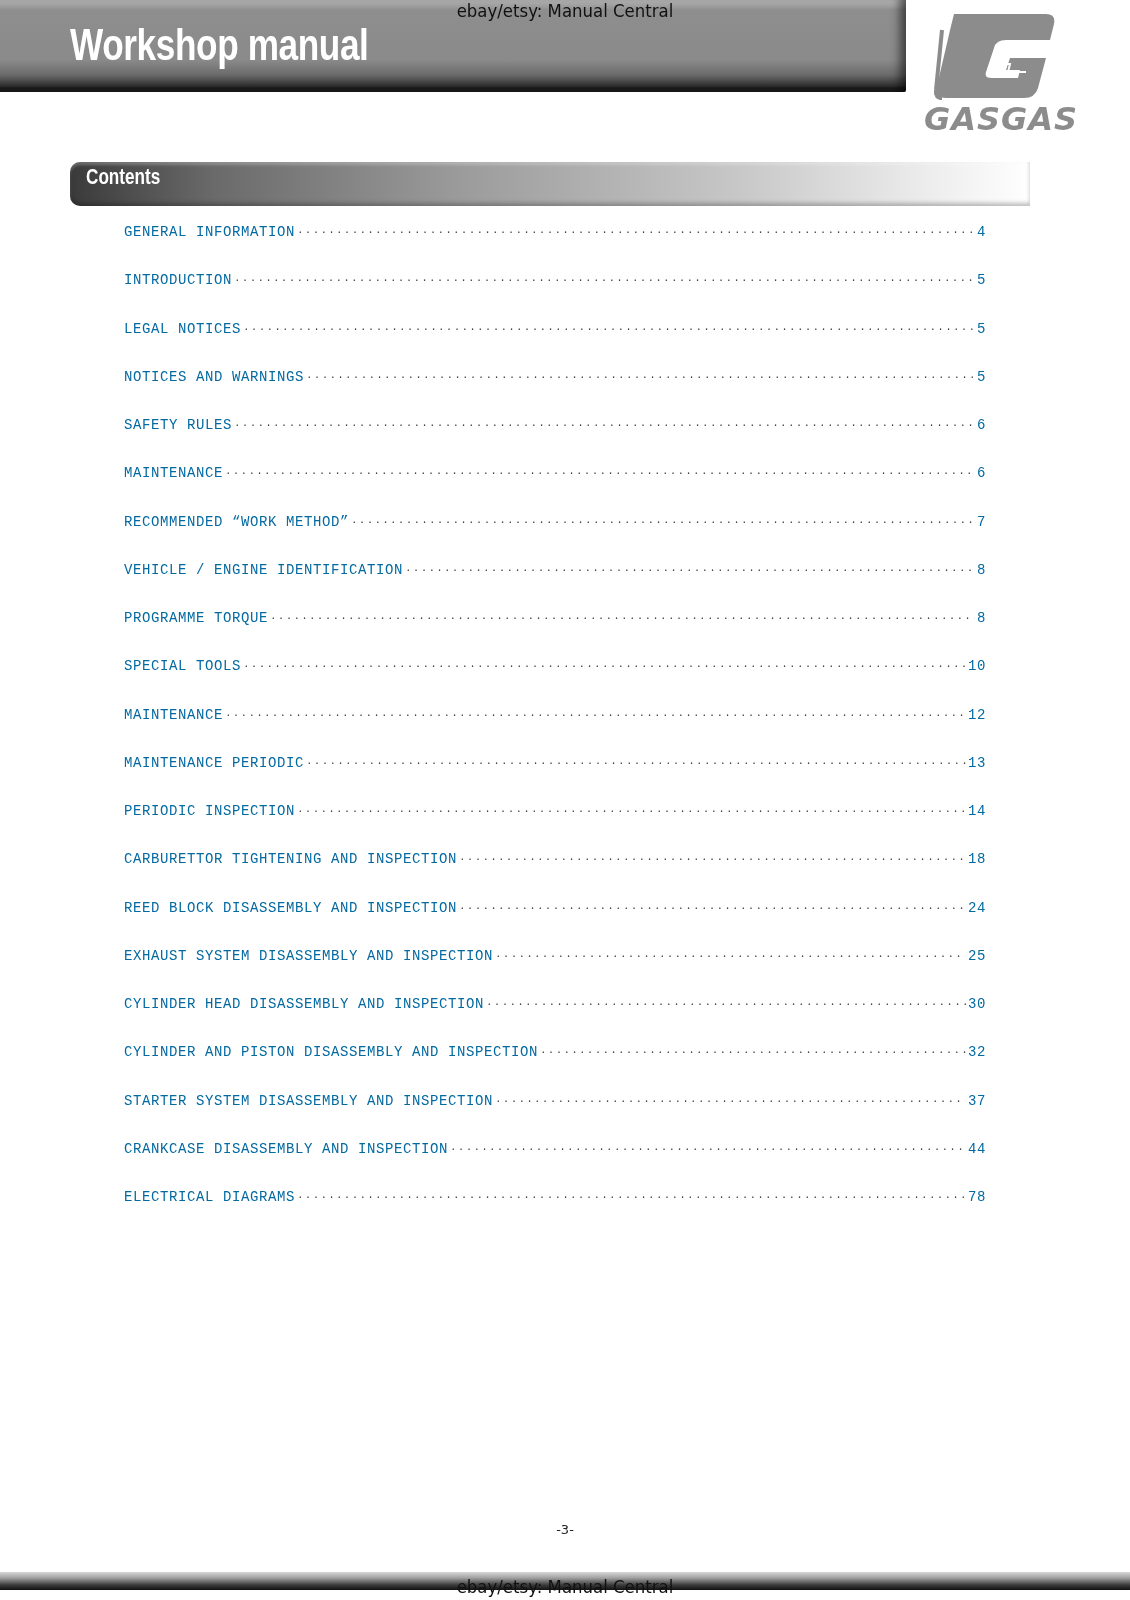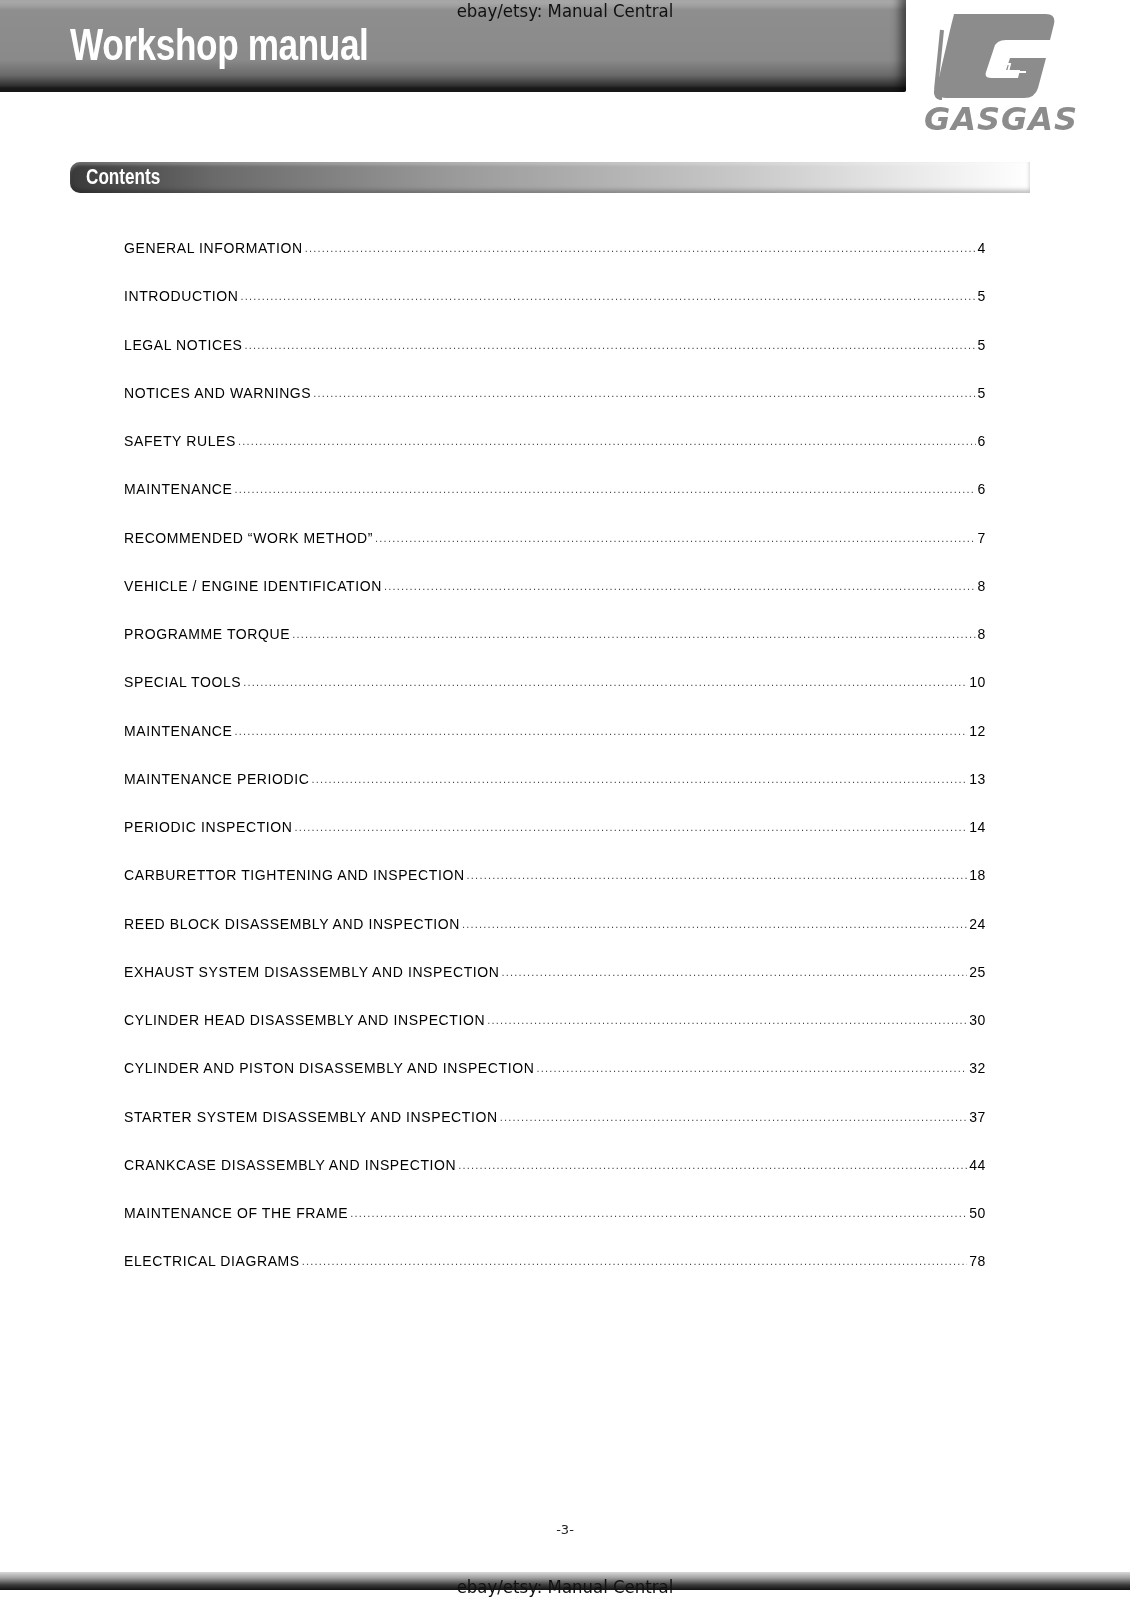--- a/index.html
+++ b/index.html
@@ -21,36 +21,36 @@
     }
     .watermark-top {
       position: absolute; left: 0; top: 0; width: 1130px; text-align: center;
       font-family: "DejaVu Sans", sans-serif; font-size: 18px; line-height: 22px; color: #111;
       transform: scaleX(0.92);
     }
 
     .logo { position: absolute; left: 906px; top: 6px; width: 190px; height: 126px; }
 
     .contents-bar {
-      position: absolute; left: 70px; top: 162px; width: 960px; height: 31px;
+      position: absolute; left: 70px; top: 162px; width: 960px; height: 44px;
       border-radius: 10px 0 0 10px;
       background: linear-gradient(to right, #3a3a3a 0%, #6a6a6a 15%, #9a9a9a 40%, #c8c8c8 70%, #eaeaea 88%, #ffffff 100%);
       box-shadow: inset 0 -3px 4px rgba(0,0,0,0.25), inset 0 3px 3px rgba(255,255,255,0.25);
     }
     .contents-label {
       position: absolute; left: 16px; top: 1px;
       font-weight: 700; font-size: 22px; line-height: 28px; color: #ffffff;
       transform: scaleX(0.78); transform-origin: left center;
     }
 
     .toc { position: absolute; left: 124px; top: 224px; width: 862px; }
     .toc-row {
-      display: flex; align-items: center;
-      height: 48.25px; font-family: Liberation Sans, sans-serif;
-      font-size: 14px; color: #000000; letter-spacing: 0.6px;
+      display: flex; align-items: flex-start;
+      height: 48.25px; font-family: Liberation Mono, monospace;
+      font-size: 14px; color: #0369a1; letter-spacing: 0.6px;
     }
     .toc-title { white-space: nowrap; padding-right: 2px; }
     .toc-leader {
       flex: 1; overflow: hidden; white-space: nowrap; color: #444;
       letter-spacing: 1.2px; font-size: 11px;
     }
     .toc-leader::before { content: "..................................................................................................................................................................................................................................................................................................................."; }
     .toc-page { white-space: nowrap; padding-left: 2px; }
 
     .page-number {
@@ -185,25 +185,20 @@
       <span class="toc-title">STARTER SYSTEM DISASSEMBLY AND INSPECTION</span>
       <span class="toc-leader"></span>
       <span class="toc-page">37</span>
     </div>
     <div class="toc-row">
       <span class="toc-title">CRANKCASE DISASSEMBLY AND INSPECTION</span>
       <span class="toc-leader"></span>
       <span class="toc-page">44</span>
     </div>
     <div class="toc-row">
-      <span class="toc-title">MAINTENANCE OF THE FRAME</span>
-      <span class="toc-leader"></span>
-      <span class="toc-page">50</span>
-    </div>
-    <div class="toc-row">
       <span class="toc-title">ELECTRICAL DIAGRAMS</span>
       <span class="toc-leader"></span>
       <span class="toc-page">78</span>
     </div>
   </div>
 
 <div class="page-number">-3-</div>
 
 <div class="footer-bar"></div>
 <div class="watermark-bottom">ebay/etsy: Manual Central</div>

